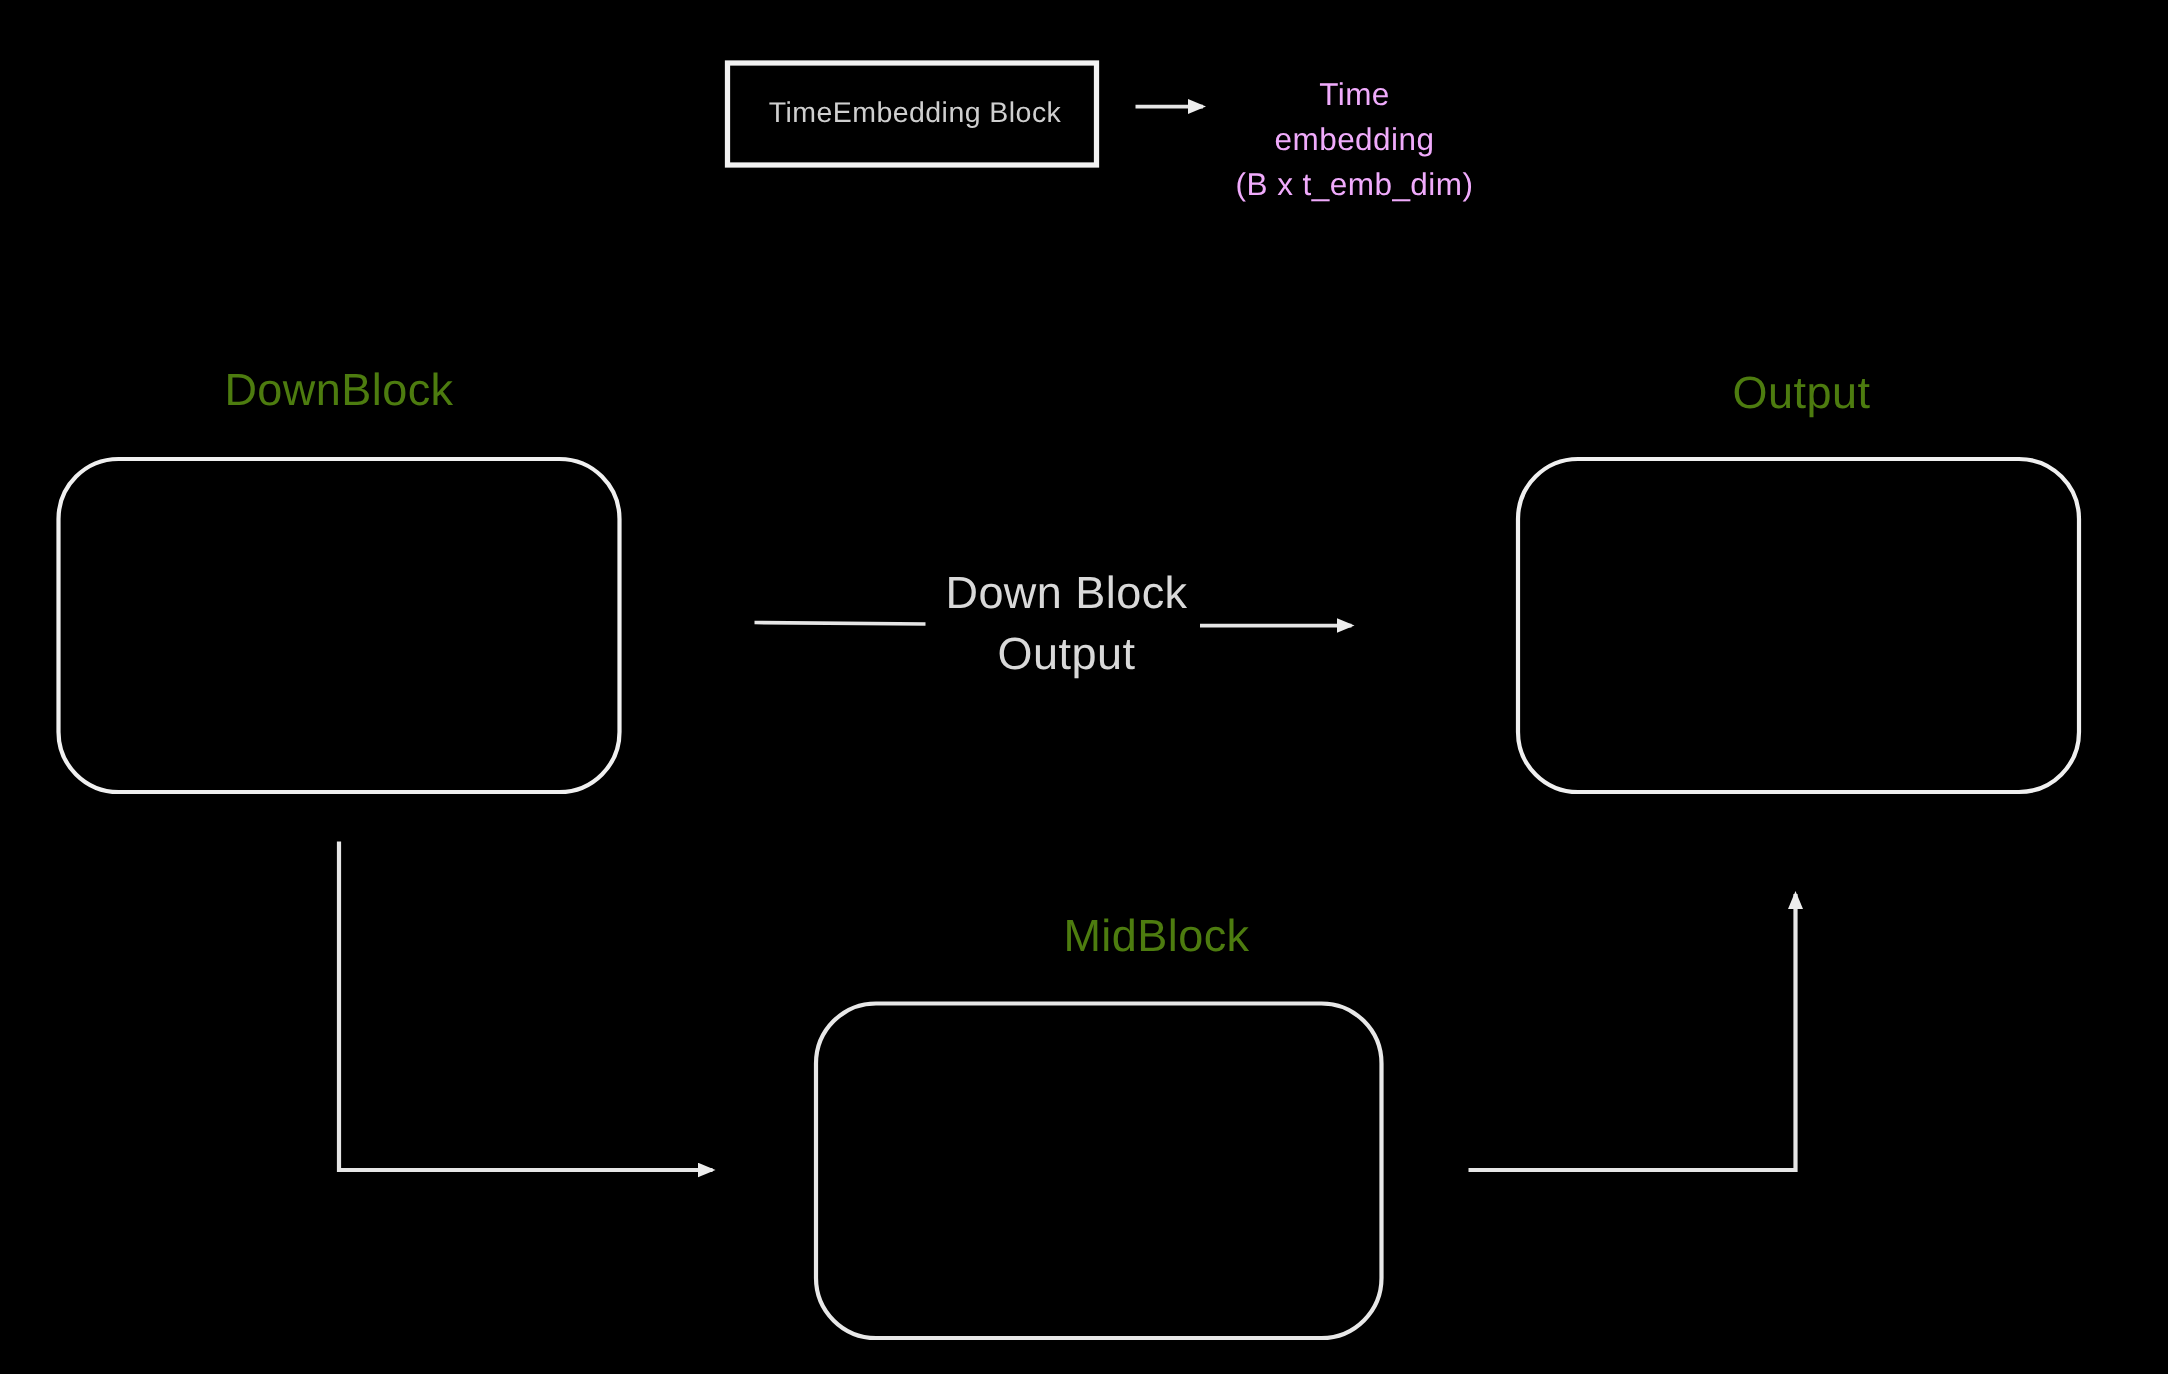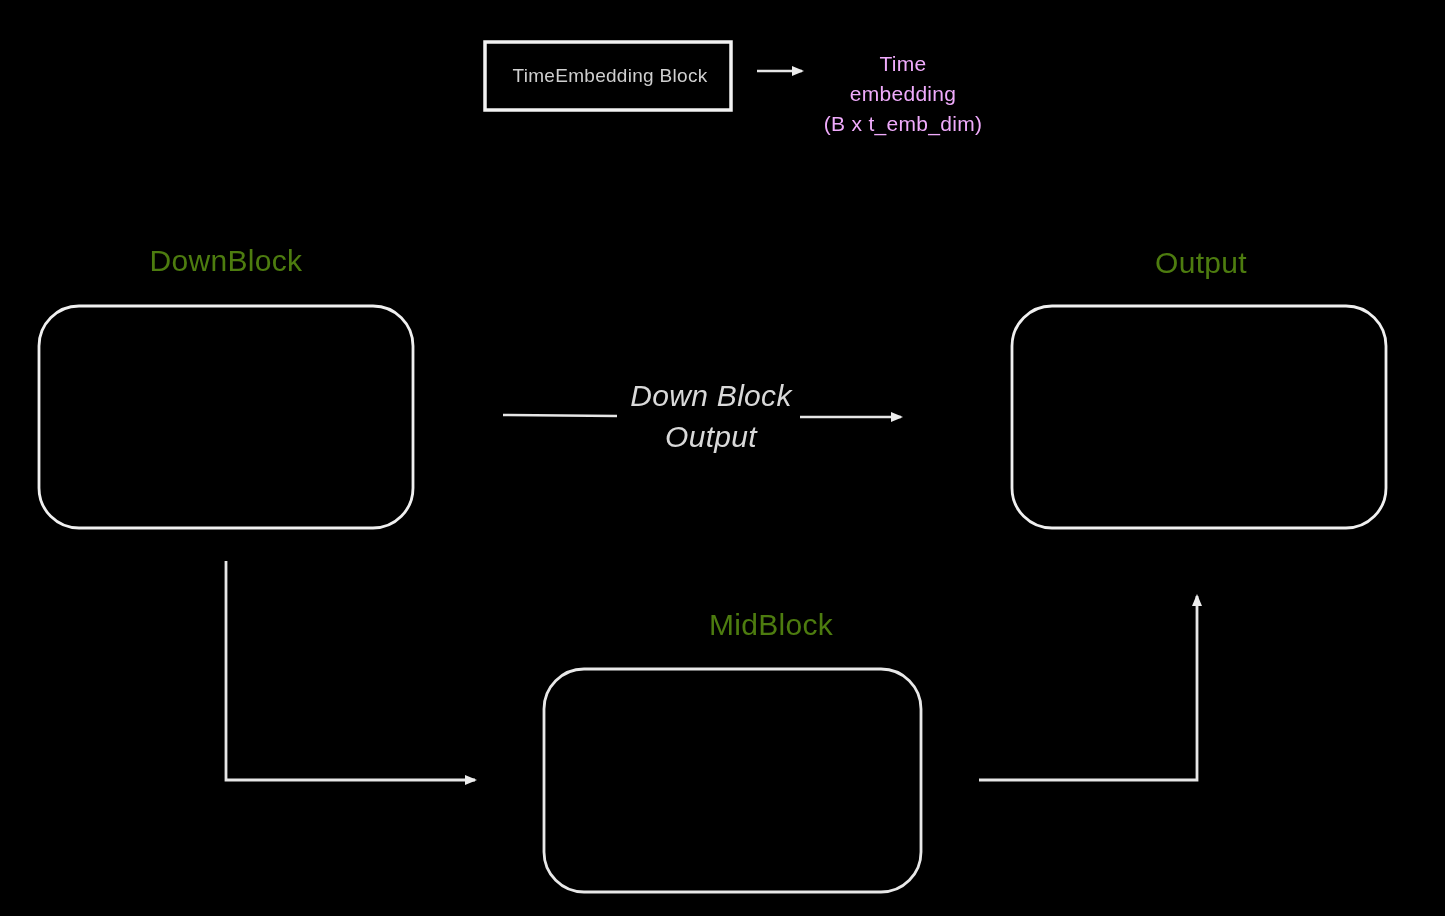--- a/index.html
+++ b/index.html
@@ -54,21 +54,20 @@
   }
   .lbl-downblock { left: 226px; top: 241px; }
   .lbl-upblock   { left: 1201px; top: 243px; }
   .lbl-midblock  { left: 731px; top: 605px; margin-left: 40px; }
   .lbl-down-output {
     left: 711px;
     top: 375px;
     font-size: 30px;
     line-height: 41px;
     color: #d9d9d9;
-    font-style: italic;
   }
 </style>
 </head>
 <body>
 
 <div class="canvas">
 
   <svg class="diagram-svg" viewBox="0 0 1445 916">
     <defs>
       <marker id="arrowhead" markerWidth="12" markerHeight="10" refX="10" refY="5" orient="auto" markerUnits="userSpaceOnUse">

